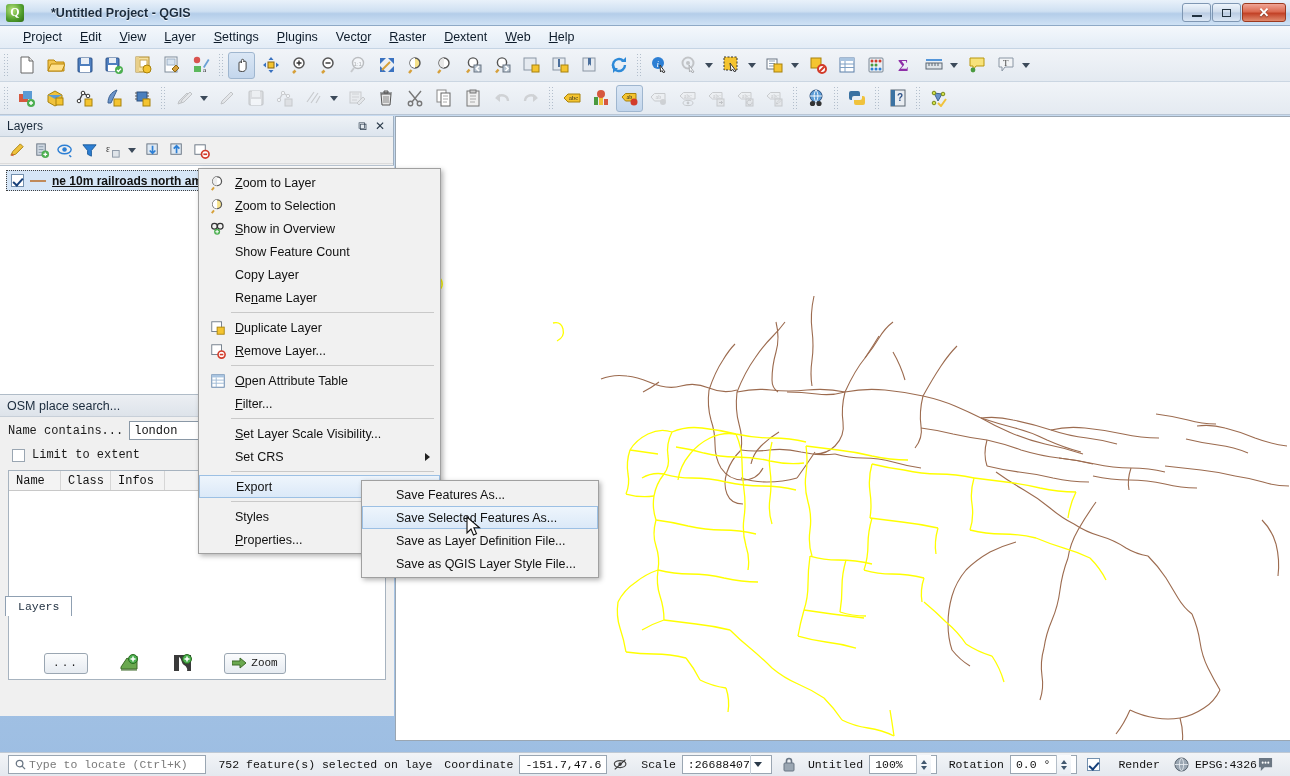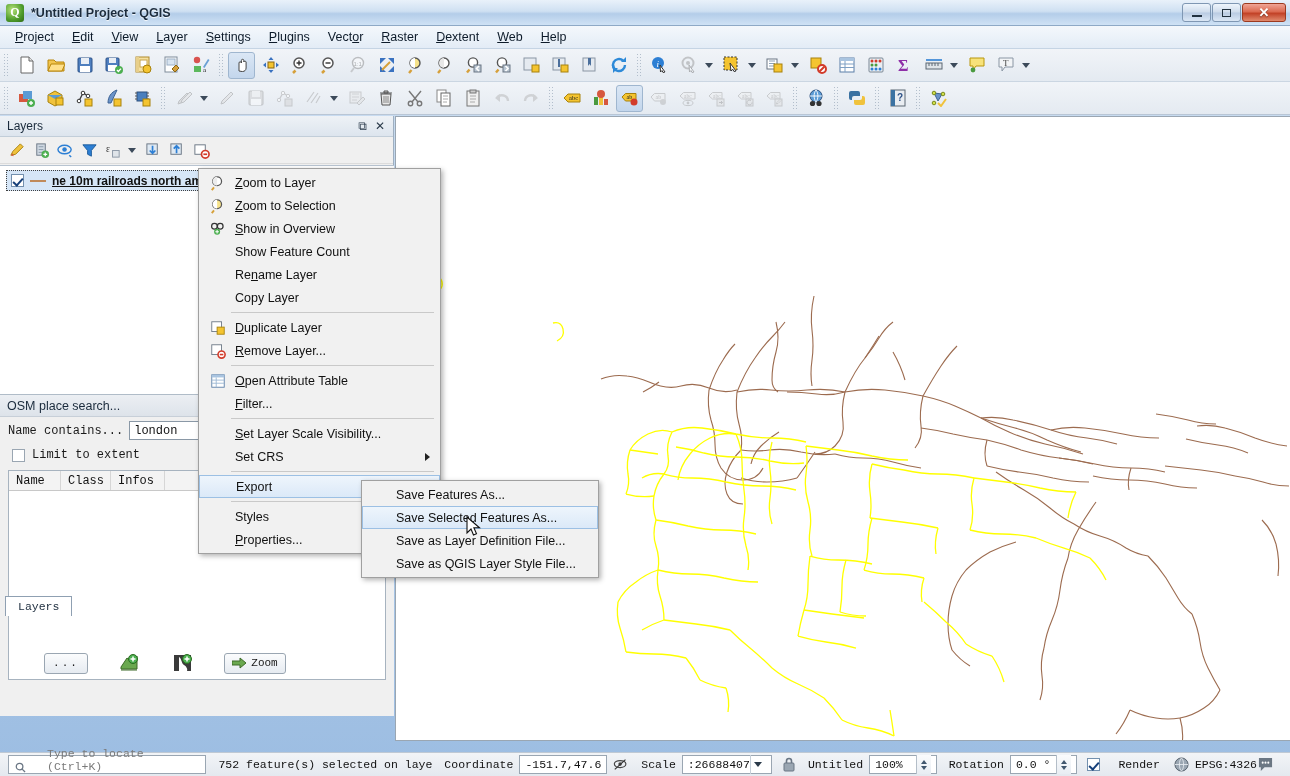--- a/index.html
+++ b/index.html
@@ -33,20 +33,21 @@
   .tb-icon::after {
     content: "Q";
     position: absolute; inset: 0;
     color: #fff; font: bold 12px "Liberation Serif", serif;
     display: flex; align-items: center; justify-content: center;
   }
   .tb-title {
     font-size: 12.5px; color: #1b2b3c; font-weight: 600;
     text-shadow: 0 1px 1px rgba(255,255,255,.9);
     white-space: nowrap;
+    margin-left: 20px;
   }
   .winbtns { margin-left: auto; display: flex; align-items: center; height: 21px; margin-right: 4px; }
   .winbtn {
     width: 29px; height: 19px; margin-left: 1px;
     border: 1px solid #7f97b3; border-radius: 3px;
     background: linear-gradient(to bottom, #eef5fc 0%, #cfdcec 48%, #b9cbe2 52%, #dbe7f5 100%);
     position: relative; display: flex; align-items: center; justify-content: center;
     font-size: 11px; color: #22313f;
   }
   .winbtn.close {
@@ -56,21 +57,21 @@
   }
   .winbtn .glyph-min { width: 10px; height: 2px; background: #22313f; margin-top: 6px; }
   .winbtn .glyph-max { width: 9px; height: 8px; border: 1.5px solid #22313f; }
   .winbtn .glyph-close { font: bold 13px "Liberation Sans", sans-serif; color: #fff; line-height: 1; text-shadow: 0 1px 1px rgba(0,0,0,.4); }
 
   
   .menubar {
     position: absolute; left: 0; top: 26px; width: 1290px; height: 23px;
     background: linear-gradient(to bottom, #f4f8fc 0%, #e3ecf6 100%);
     border-bottom: 1px solid #c5d4e4;
-    display: flex; align-items: center; padding-left: 6px;
+    display: flex; align-items: center; padding-left: 14px;
   }
   .menu-item {
     font-size: 12.5px; color: #0d1b2a; padding: 3px 9px; cursor: default;
     white-space: nowrap;
   }
   .menu-item u { text-decoration: underline; }
 
   
   .toolbar {
     position: absolute; left: 0; width: 1290px; height: 33px;
@@ -223,21 +224,21 @@
   
   .statusbar {
     position: absolute; left: 0; bottom: 0; width: 1290px; height: 24px;
     background: linear-gradient(to bottom,#f2f4f7,#e4e9ef);
     border-top: 1px solid #bfc9d4;
     display: flex; align-items: center; font-size: 11.5px;
     font-family: "Liberation Mono", monospace; color: #111;
   }
   .locate {
     width: 248px; height: 19px; margin-left: 8px; background: #fff;
-    border: 1px solid #9aa6b2; display: flex; align-items: flex-end; gap: 21px;
+    border: 1px solid #9aa6b2; display: flex; align-items: center; gap: 3px;
     padding-left: 6px; color: #7a7a7a; font-size: 11.5px;
   }
   .sb-text { margin-left: 12px; white-space: nowrap; }
   .sb-field {
     height: 19px; background: #fff; border: 1px solid #9aa6b2;
     display: flex; align-items: center; padding: 0 5px; margin-left: 6px;
     font-size: 11.5px; color: #111; white-space: nowrap;
   }
   .spin {
     width: 15px; height: 19px; border-left: 1px solid #b4bec8; margin-left: auto;
@@ -1069,25 +1070,25 @@
           </svg>
       </span>
       <span class="ctx-label"><u>S</u>how in Overview</span>
     </div>
     <div class="ctx-item">
       <span class="ctx-icon"></span>
       <span class="ctx-label">Show Feature Count</span>
     </div>
     <div class="ctx-item">
       <span class="ctx-icon"></span>
+      <span class="ctx-label">Copy Layer</span>
+    </div>
+    <div class="ctx-item">
+      <span class="ctx-icon"></span>
       <span class="ctx-label">Re<u>n</u>ame Layer</span>
-    </div>
-    <div class="ctx-item">
-      <span class="ctx-icon"></span>
-      <span class="ctx-label">Copy Layer</span>
     </div>
     <div class="ctx-sep"></div>
     <div class="ctx-item">
       <span class="ctx-icon">
         <svg width="16" height="16" viewBox="0 0 18 18">
             <rect x="2" y="2" width="11" height="11" fill="#fff" stroke="#6a7684"></rect>
             <rect x="8" y="8" width="8" height="8" fill="#f4c430" stroke="#a8820c"></rect>
           </svg>
       </span>
       <span class="ctx-label"><u>D</u>uplicate Layer</span>

